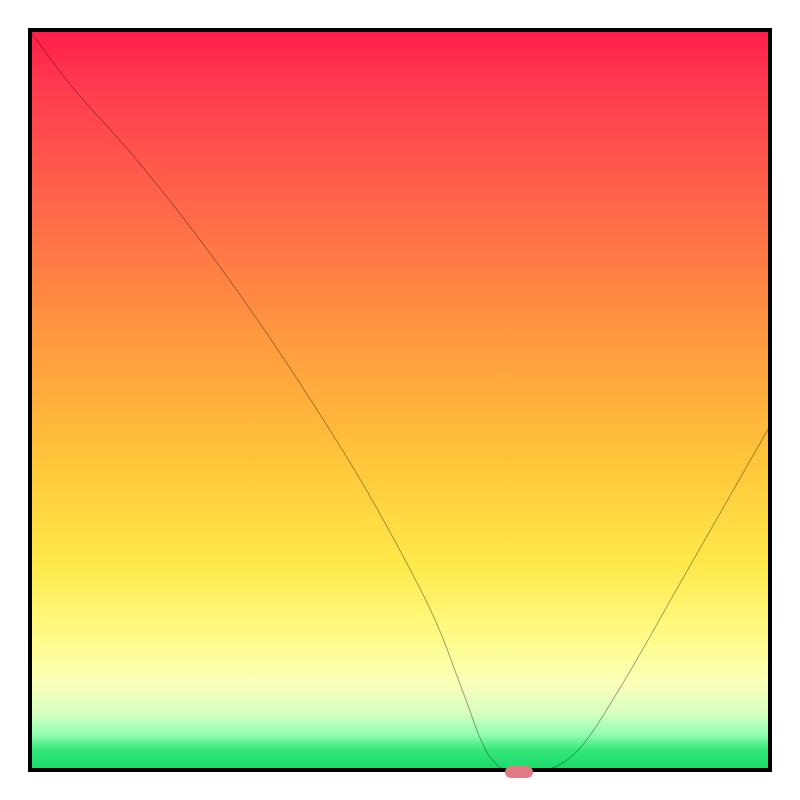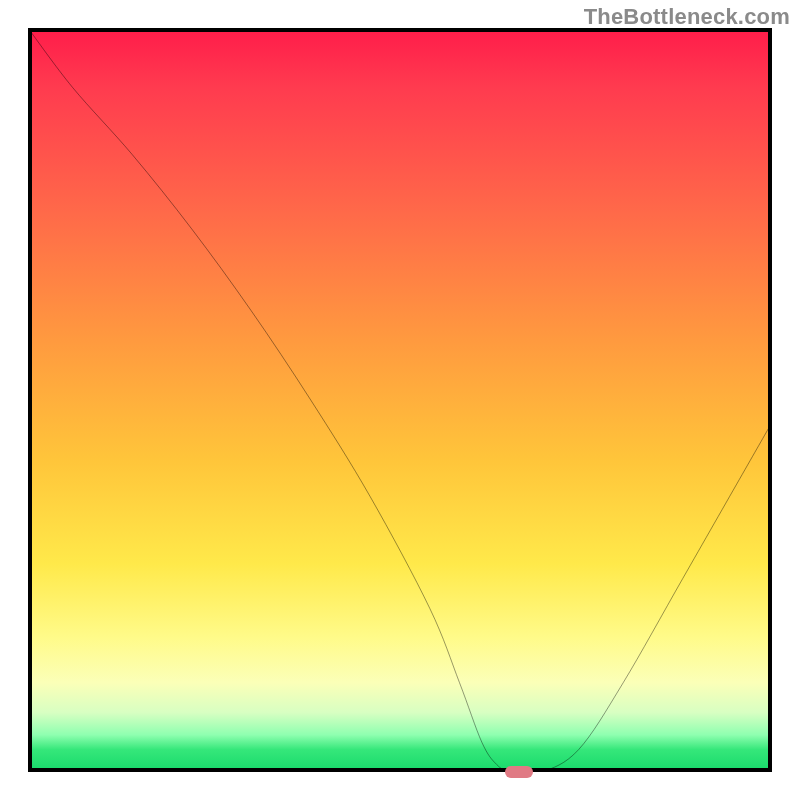--- a/index.html
+++ b/index.html
@@ -74,21 +74,20 @@
     border-radius: 6px;
     transform: translate(-50%, -50%);
     z-index: 5;
   }
 </style>
 </head>
 <body>
 
 <div class="chart-wrap">
 
-  <div class="watermark">TheBottleneck.com</div>
 
   <div class="plot-area">
     <div class="gradient-bg"></div>
 
     <svg class="curve" viewBox="0 0 100 100" preserveAspectRatio="none">
       <path fill="none" stroke="#000000" stroke-width="0.4" vector-effect="non-scaling-stroke" d="M 0 0 C 1 1.3333333333333333, 3.6666666666666665 5.166666666666666, 6 8 C 8.333333333333334 10.833333333333334, 11.333333333333336 13.833333333333334, 14.000000000000002 17 C 16.666666666666668 20.166666666666668, 19.333333333333332 23.5, 22 27 C 24.666666666666668 30.5, 27.333333333333332 34.166666666666664, 30 38 C 32.666666666666664 41.833333333333336, 35.333333333333336 45.833333333333336, 38 50 C 40.666666666666664 54.166666666666664, 43.333333333333336 58.333333333333336, 46 63 C 48.666666666666664 67.66666666666667, 52 73.83333333333333, 54 78 C 56 82.16666666666667, 56.83333333333333 85, 57.99999999999999 88 C 59.16666666666666 91, 60.166666666666664 94.16666666666667, 61 96 C 61.833333333333336 97.83333333333333, 62.333333333333336 98.33333333333333, 63 99 C 63.666666666666664 99.66666666666667, 64 99.83333333333333, 65 100 C 66 100.16666666666667, 67.5 100.5, 69 100 C 70.5 99.5, 72.16666666666667 99, 74 97 C 75.83333333333333 95, 77.66666666666667 91.83333333333333, 80 88 C 82.33333333333333 84.16666666666667, 85.33333333333333 78.66666666666667, 88 74 C 90.66666666666667 69.33333333333333, 94 63.5, 96 60 C 98 56.5, 99.33333333333333 54.166666666666664, 100 53" id="curve-path"></path>
     </svg>
 
     <div class="min-marker" id="min-marker" style="left: 66%; top: 100%; background: rgb(224, 122, 132);"></div>
 

